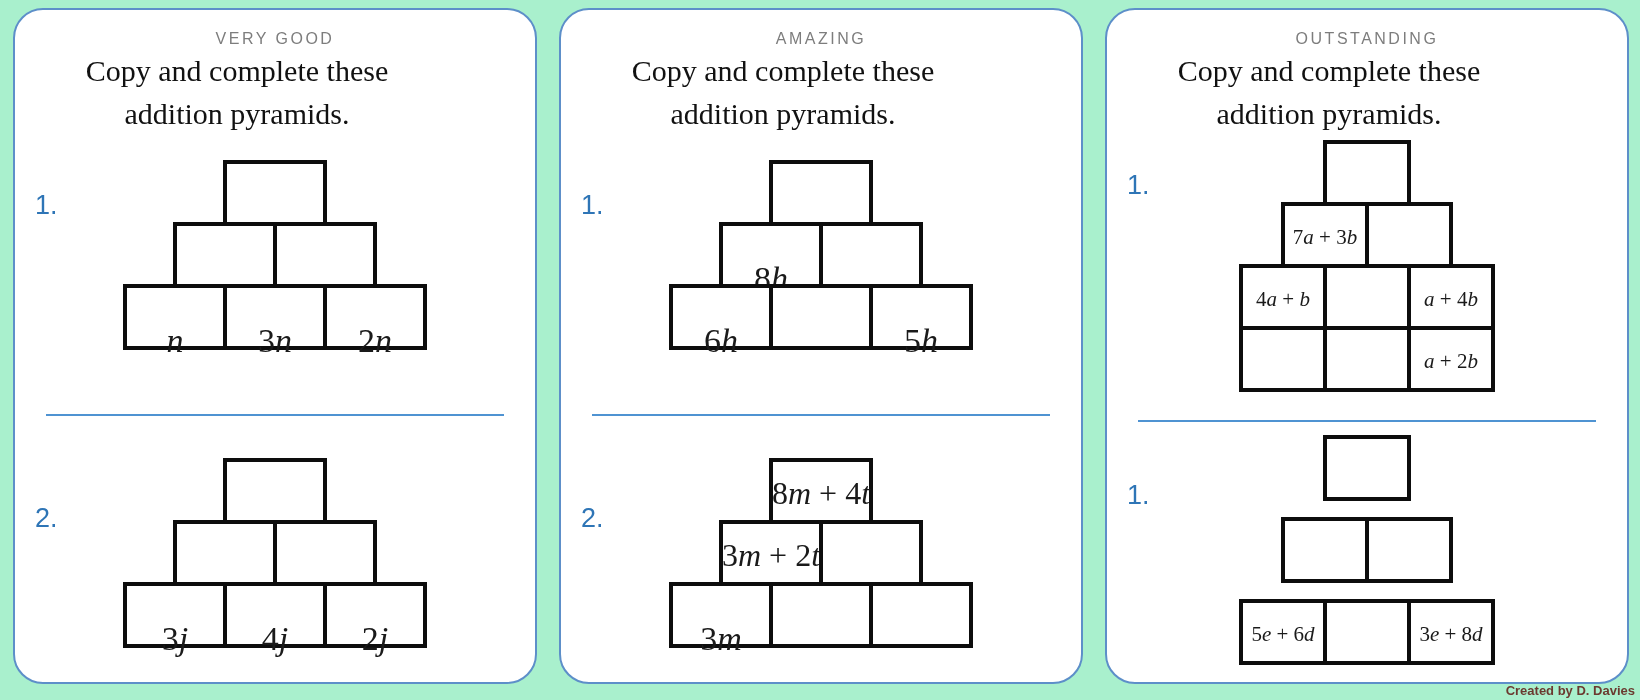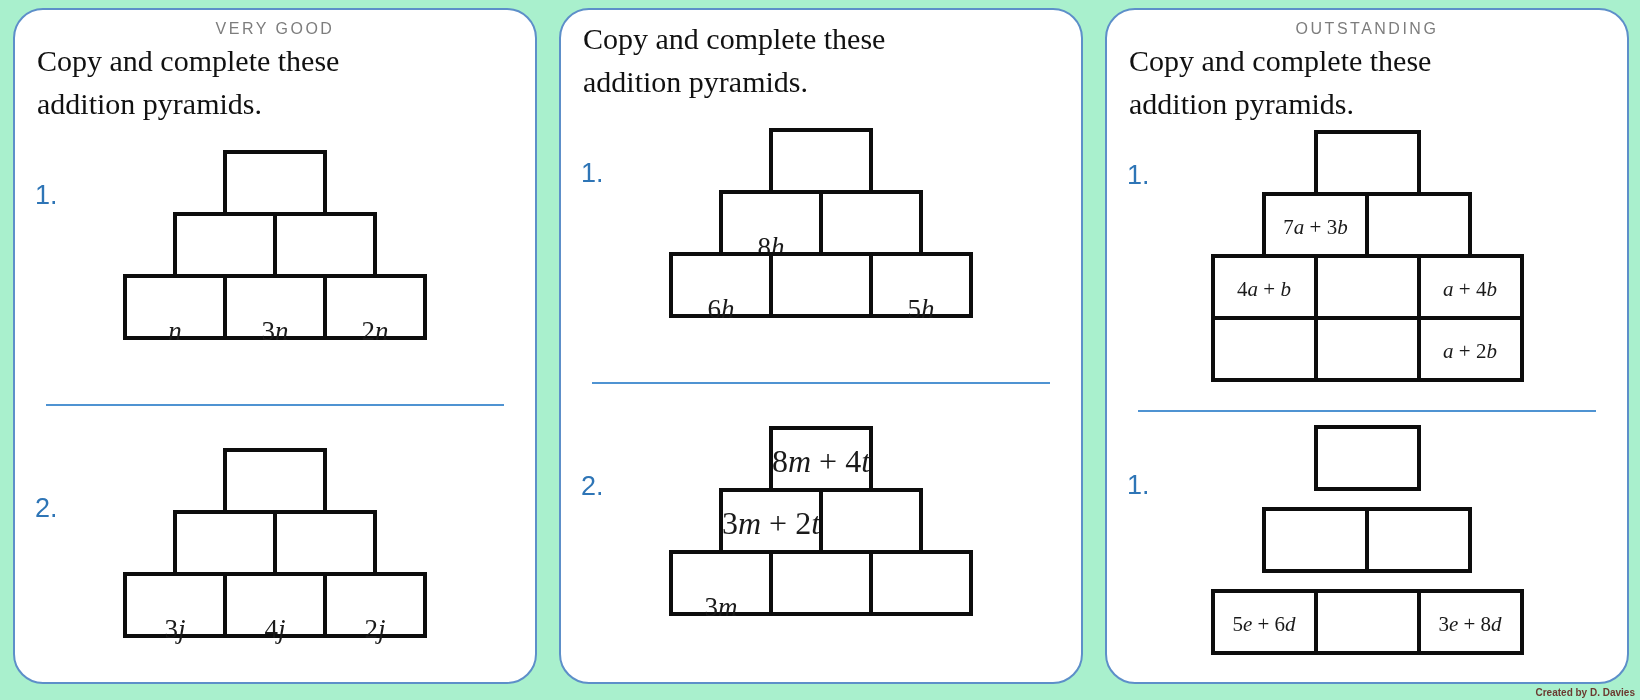--- a/index.html
+++ b/index.html
@@ -15,37 +15,38 @@
     width:1616px; height:676px;
     display:flex; gap:22px;
   }
   .card {
     flex:1;
     background:#ffffff;
     border:2px solid #5d8fc9;
     border-radius:30px;
     position:relative;
     overflow:hidden;
-    padding-top:6px;
+    padding-top:16px;
     box-sizing:border-box;
   }
   .ribbon {
     text-align:center;
     font-family:"Liberation Sans", sans-serif;
     font-size:16px;
     letter-spacing:2.5px;
     color:#7d7d7d;
     margin-top:4px;
   }
   .title {
     font-size:30px;
     line-height:1.42;
     color:#111;
     margin:2px 0 0 22px;
     max-width:400px;
+    text-align:center;
   }
   .section { position:relative; }
   .qlabel {
     position:absolute; left:20px;
     font-family:"Liberation Sans", sans-serif;
     font-size:27px;
     color:#2e75b6;
   }
   .sec1 .qlabel { top:30px; }
   .sec2 .qlabel { top:45px; }
@@ -57,40 +58,40 @@
   .cell {
     box-sizing:border-box;
     width:104px; height:66px;
     border:4px solid #0d0d0d;
     background:#fff;
     display:flex; align-items:center; justify-content:center;
     padding-top:5px;
   }
   .cell + .cell { margin-left:-4px; }
   .expr { color:#1a1a1a; white-space:nowrap; }
-  .expr.lg { font-size:27px;margin-top:43px; }
+  .expr.lg { font-size:34px;margin-top:43px; }
   .expr.sm { font-size:32px; }
   .expr i { font-style:italic; }
   .divider {
     height:2px;
     background:#4f93d2;
     width:calc(100% - 62px);
     margin:64px auto 0 auto;
   }
   
   .card-3 .sec1 .pyramid { margin-top:5px; }
   .card-3 .divider { margin-top:28px; }
   .card-3 .sec2 .pyramid { margin-top:13px;gap:20px; }
-  .card-3 .cell { width:107px; height:66px; }
+  .card-3 .cell { width:88px; height:66px; }
   .card-3 .expr.lg, .card-3 .expr.sm { font-size:21px; }
   .credit {
     position:absolute;
     right:5px; bottom:2px;
     font-family:"Liberation Sans", sans-serif;
-    font-size:10px;
+    font-size:13px;
     font-weight:600;
     color:#6b3a30;
   }
 </style>
 </head>
 <body>
 
 <div class="cards">
 
   <section class="card">
@@ -139,20 +140,21 @@
             </div>
             <div class="cell">
               <span class="expr lg">2<i>j</i></span>
             </div>
           </div>
         </div>
     </div>
   </section>
 
   <section class="card">
+    <div class="ribbon">AMAZING</div>
     <div class="title">Copy and complete these addition pyramids.</div>
     <div class="section sec1">
       <div class="qlabel">1.</div>
       <div class="pyramid">
           <div class="prow">
             <div class="cell"></div>
           </div>
           <div class="prow">
             <div class="cell">
               <span class="expr lg">8<i>h</i></span>

